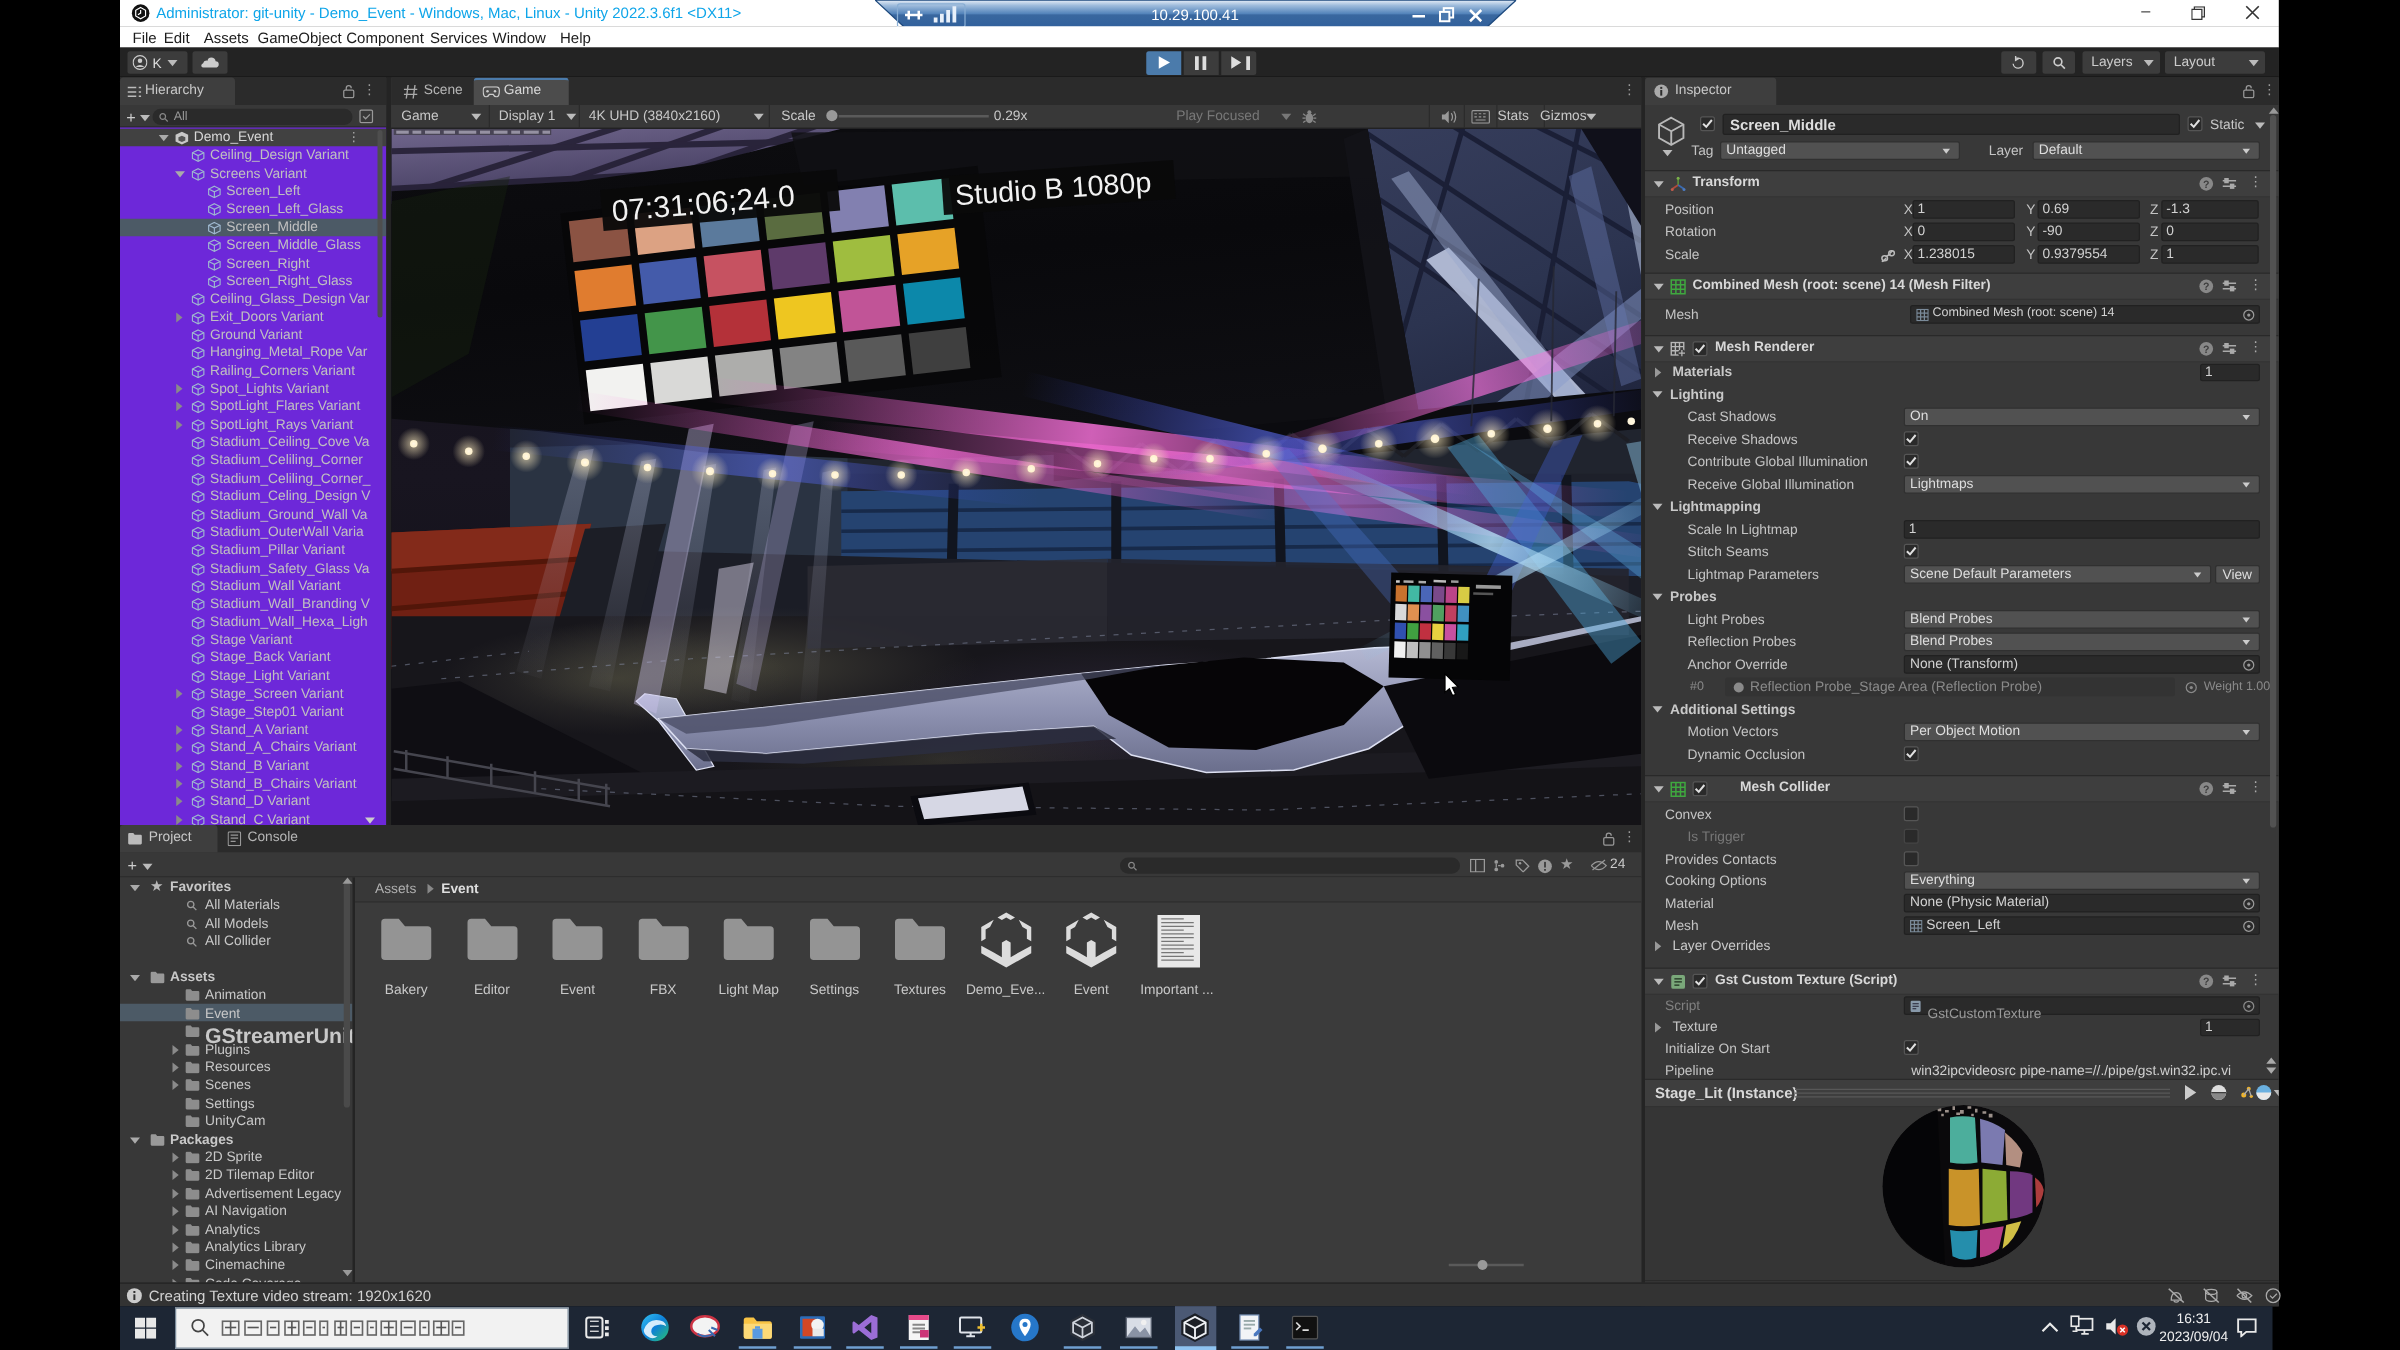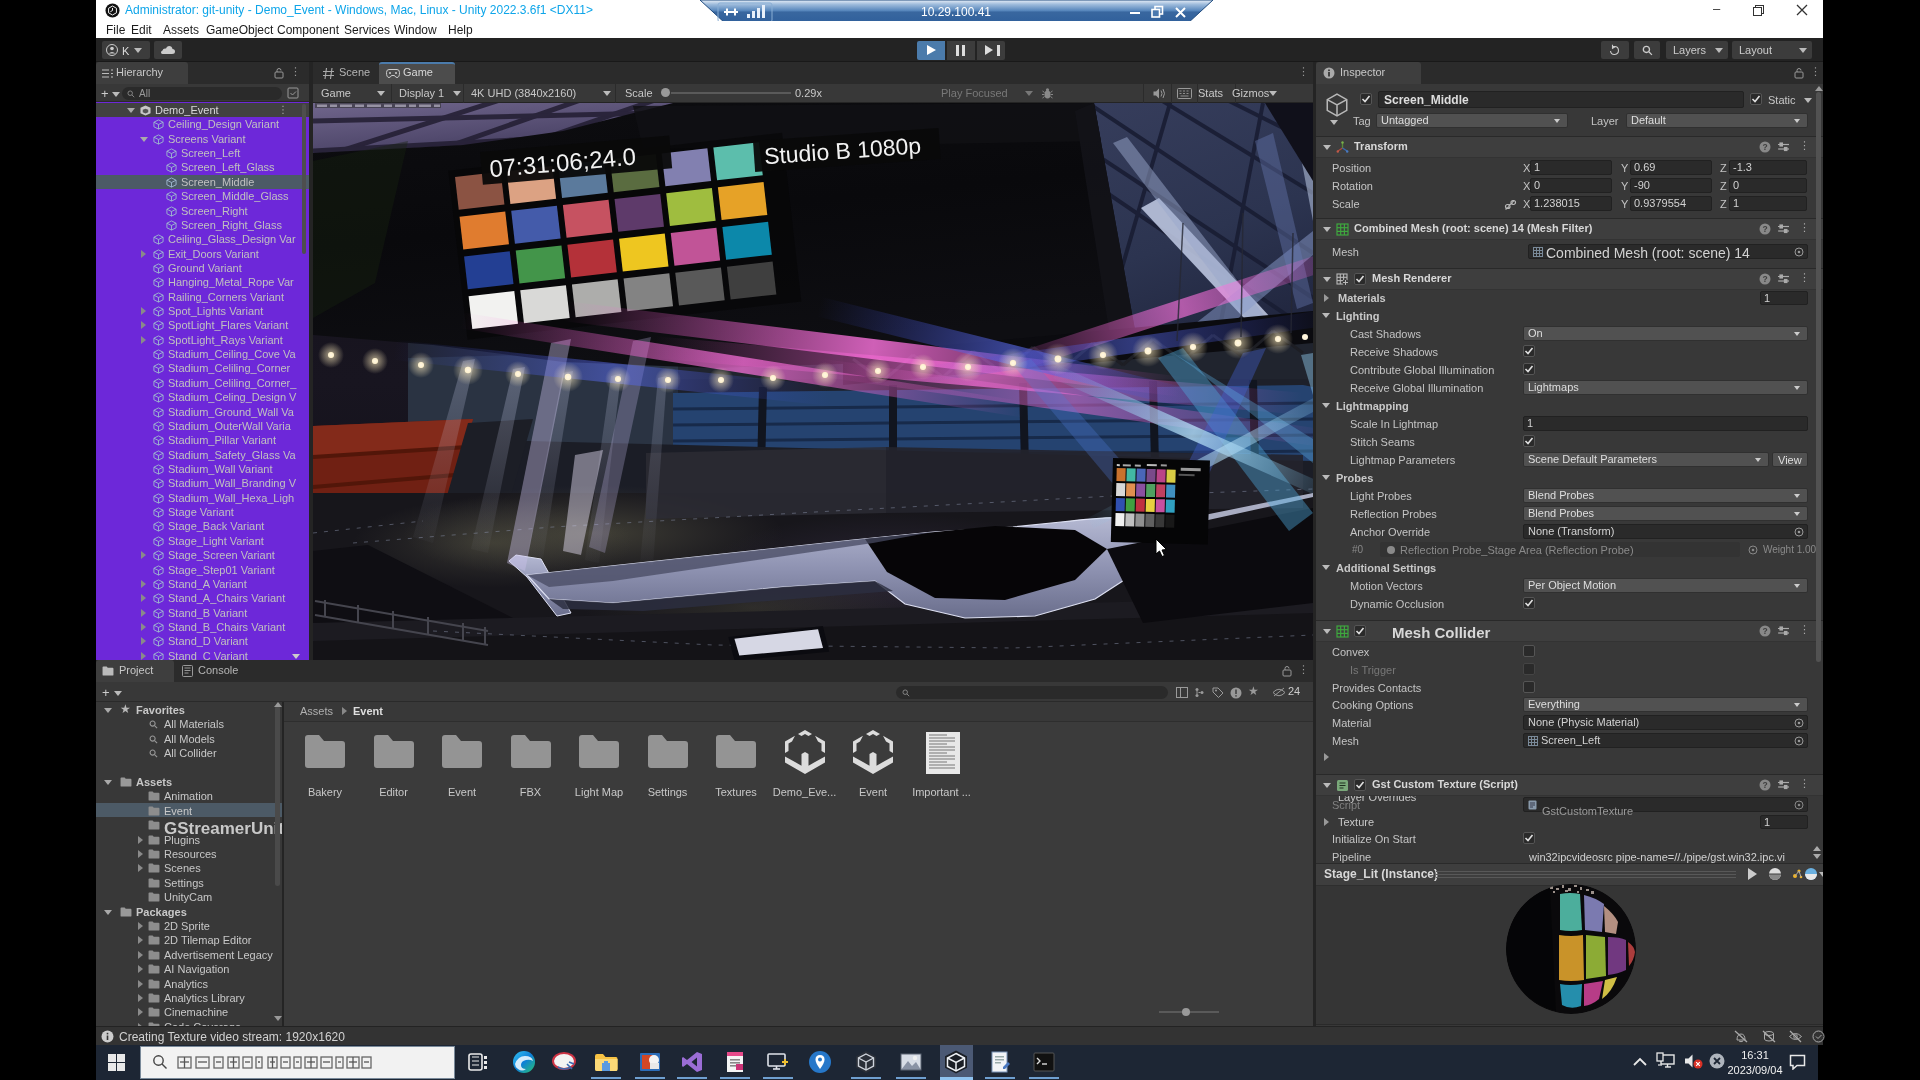--- a/index.html
+++ b/index.html
@@ -927,21 +927,21 @@
 <div class="abs" style="left:212px;top:182px;width:280px;height:15px;background:#2a2a2a;border-radius:2px;border:1px solid #212121"></div>
 <svg class="abs" style="left:217px;top:185px" width="10" height="10" viewBox="0 0 10 10">
         <g stroke="#7a8a99" stroke-width="1">
           <rect x="0.5" y="0.5" width="9" height="9" fill="none"></rect>
           <line x1="3.5" y1="0.5" x2="3.5" y2="9.5"></line>
           <line x1="6.5" y1="0.5" x2="6.5" y2="9.5"></line>
           <line x1="0.5" y1="3.5" x2="9.5" y2="3.5"></line>
           <line x1="0.5" y1="6.5" x2="9.5" y2="6.5"></line>
         </g>
       </svg>
-<div class="txt" style="left:230px;top:183px;font-size:14px;color:#d2d2d2;">Combined Mesh (root: scene) 14</div>
+<div class="txt" style="left:230px;top:183px;font-size:10px;color:#d2d2d2;">Combined Mesh (root: scene) 14</div>
 <svg class="abs" style="left:478px;top:185px" width="10" height="10" viewBox="0 0 10 10">
         <circle cx="5" cy="5" r="4" fill="none" stroke="#999"></circle>
         <circle cx="5" cy="5" r="1.3" fill="#999"></circle>
       </svg>
 <div class="abs" style="left:0;top:206px;width:507px;height:22px;background:#3e3e3e;border-top:1px solid #292929;border-bottom:1px solid #333"></div>
 <div class="abs" style="left:7px;top:215px;width:0;height:0;border-top:5px solid #bbb;border-left:4px solid transparent;border-right:4px solid transparent"></div>
 <svg class="abs" style="left:20px;top:211px" width="13" height="13" viewBox="0 0 13 13">
         <g stroke="#b8b8b8" stroke-width="1.1">
           <rect x="1" y="1" width="10" height="10" fill="none"></rect>
           <line x1="4.3" y1="1" x2="4.3" y2="11"></line>
@@ -1057,21 +1057,21 @@
           <line x1="4.7" y1="1" x2="4.7" y2="12"></line>
           <line x1="8.4" y1="1" x2="8.4" y2="12"></line>
           <line x1="1" y1="4.7" x2="12" y2="4.7"></line>
           <line x1="1" y1="8.4" x2="12" y2="8.4"></line>
         </g>
       </svg>
 <div class="abs" style="left:38px;top:563px;width:12px;height:12px;background:#2a2a2a;border:1px solid #555;border-radius:2px"></div>
 <svg class="abs" style="left:39px;top:564px" width="10" height="10" viewBox="0 0 10 10">
         <path d="M1.5 5 L4 7.5 L8.5 2" fill="none" stroke="#e0e0e0" stroke-width="1.6"></path>
       </svg>
-<div class="txt" style="left:56px;top:562px;font-size:15px;color:#d8d8d8;font-weight:bold;padding-left:20px;">Mesh Collider</div>
+<div class="txt" style="left:56px;top:562px;font-size:11px;color:#d8d8d8;font-weight:bold;padding-left:20px;">Mesh Collider</div>
 <svg class="abs" style="left:443px;top:563px" width="12" height="12" viewBox="0 0 12 12">
         <circle cx="6" cy="6" r="5.5" fill="#888"></circle>
         <text x="6" y="9" text-anchor="middle" font-size="8.5" font-weight="bold" fill="#3e3e3e" font-family="Liberation Sans">?</text>
       </svg>
 <svg class="abs" style="left:462px;top:564px" width="11" height="10" viewBox="0 0 11 10">
         <g stroke="#aaa" stroke-width="1.2">
           <line x1="0" y1="2.5" x2="11" y2="2.5"></line>
           <line x1="0" y1="7" x2="11" y2="7"></line>
           <rect x="2" y="1" width="2.4" height="3" fill="#aaa"></rect>
           <rect x="6.5" y="5.5" width="2.4" height="3" fill="#aaa"></rect>
@@ -1105,21 +1105,21 @@
           <line x1="0.5" y1="3.5" x2="9.5" y2="3.5"></line>
           <line x1="0.5" y1="6.5" x2="9.5" y2="6.5"></line>
         </g>
       </svg>
 <div class="txt" style="left:225px;top:672px;font-size:11px;color:#d2d2d2;">Screen_Left</div>
 <svg class="abs" style="left:478px;top:674px" width="10" height="10" viewBox="0 0 10 10">
         <circle cx="5" cy="5" r="4" fill="none" stroke="#999"></circle>
         <circle cx="5" cy="5" r="1.3" fill="#999"></circle>
       </svg>
 <div class="abs" style="left:8px;top:691px;width:0;height:0;border-left:5px solid #999;border-top:4px solid transparent;border-bottom:4px solid transparent"></div>
-<div class="txt" style="left:22px;top:689px;font-size:11px;color:#c9c9c9;margin-top:40px;">Layer Overrides</div>
+<div class="txt" style="left:22px;top:689px;font-size:11px;color:#c9c9c9;">Layer Overrides</div>
 <div class="abs" style="left:0;top:712px;width:507px;height:22px;background:#3e3e3e;border-top:1px solid #292929;border-bottom:1px solid #333"></div>
 <div class="abs" style="left:7px;top:721px;width:0;height:0;border-top:5px solid #bbb;border-left:4px solid transparent;border-right:4px solid transparent"></div>
 <svg class="abs" style="left:20px;top:717px" width="13" height="13" viewBox="0 0 13 13">
         <rect x="1" y="1" width="11" height="11" rx="1.5" fill="#7aa87a"></rect>
         <path d="M3.5 4 h6 M3.5 6.5 h6 M3.5 9 h4" stroke="#1e2e1e" stroke-width="1"></path>
       </svg>
 <div class="abs" style="left:38px;top:717px;width:12px;height:12px;background:#2a2a2a;border:1px solid #555;border-radius:2px"></div>
 <svg class="abs" style="left:39px;top:718px" width="10" height="10" viewBox="0 0 10 10">
         <path d="M1.5 5 L4 7.5 L8.5 2" fill="none" stroke="#e0e0e0" stroke-width="1.6"></path>
       </svg>

